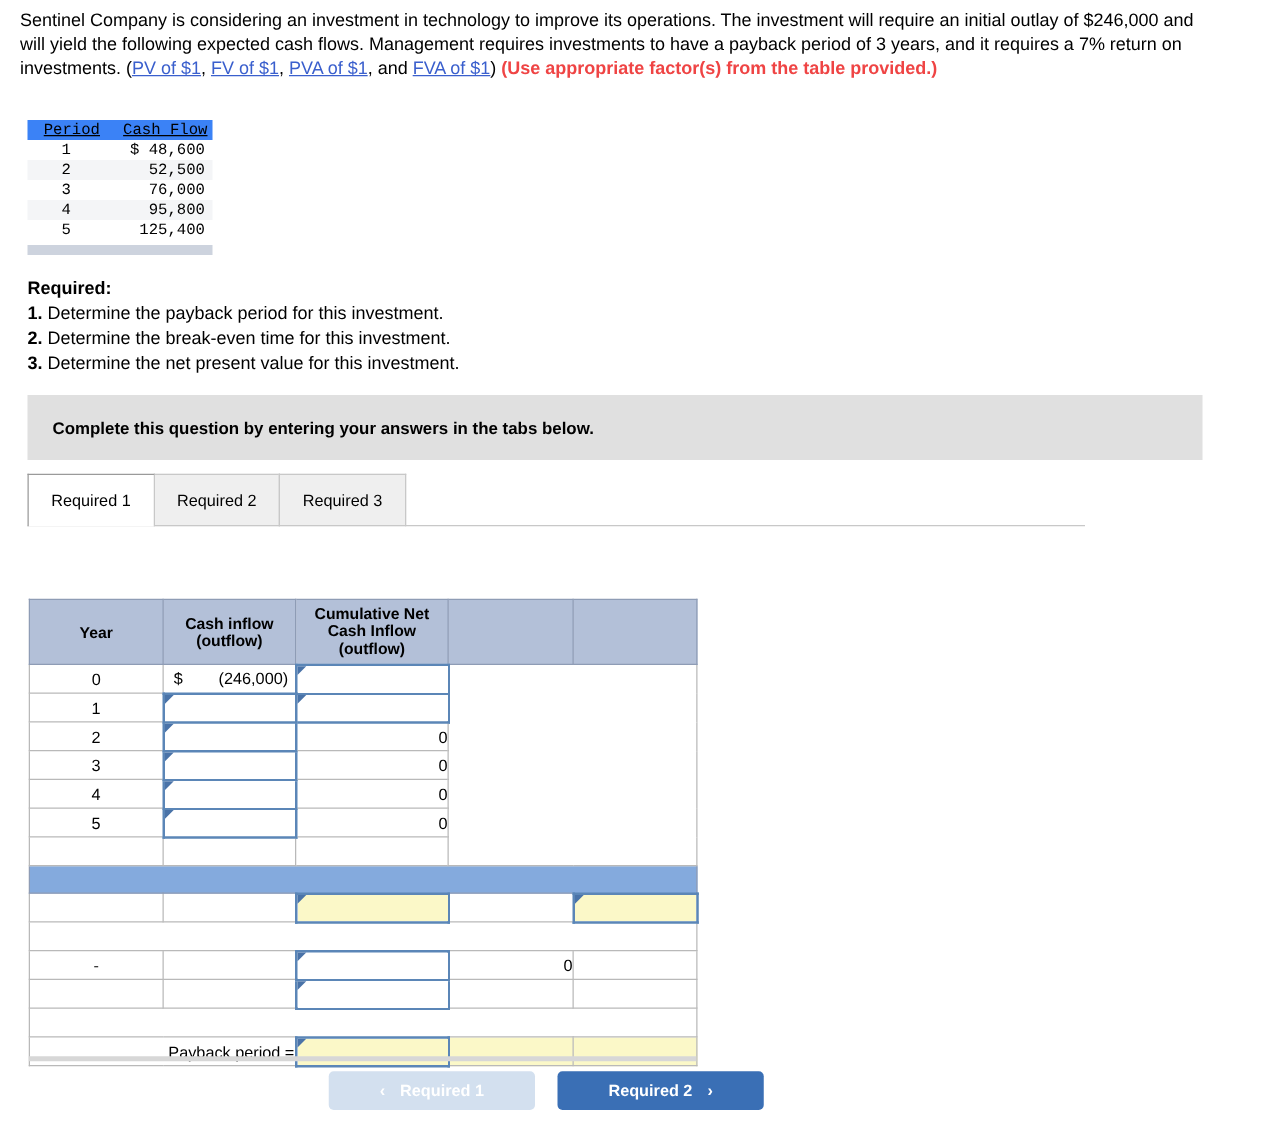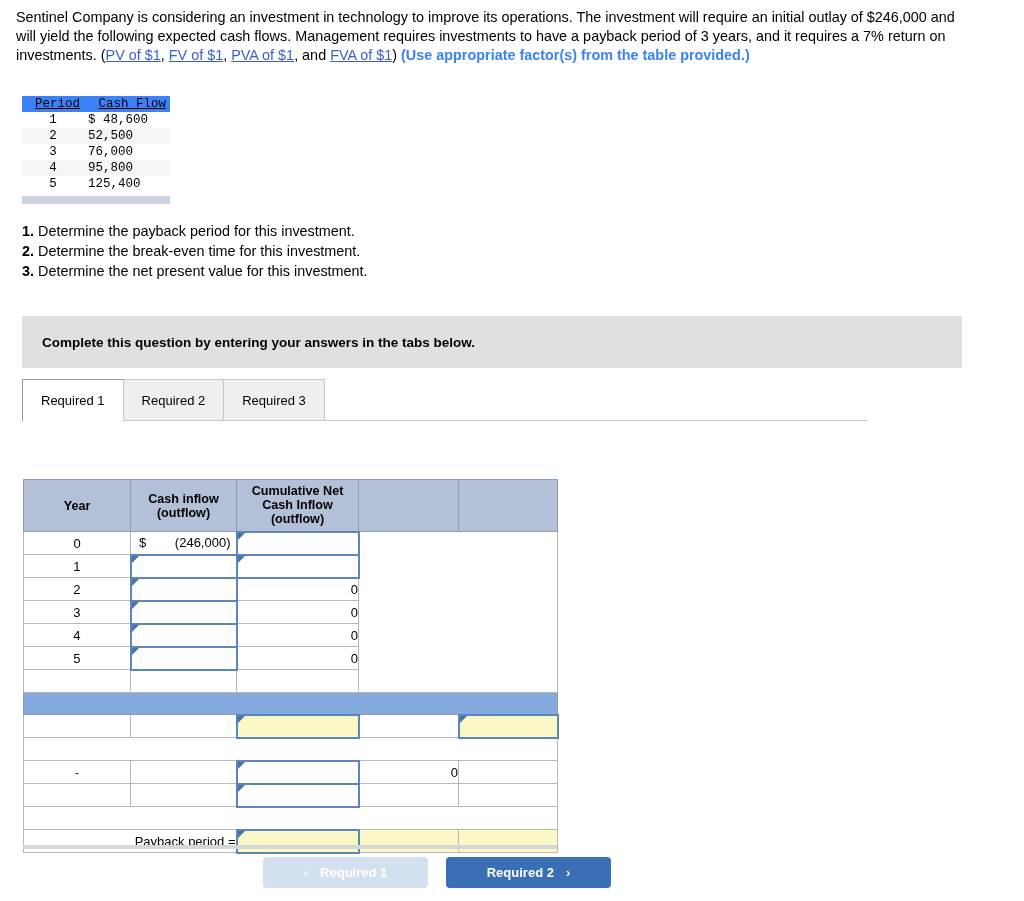--- a/index.html
+++ b/index.html
@@ -18,21 +18,21 @@
     left: 16px; top: 8px; width: 948px;
     font-size: 14.4px;
     line-height: 19.2px;
     color: #000;
   }
   .statement a {
     color: #3a5fcd;
     text-decoration: underline;
     margin-top: 25px;
   }
-  .redbold { color: #3b82f6; font-weight: bold; }
+  .redbold { color: #ef4444; font-weight: bold; }
 
   
   .cf-wrap {
     position: absolute;
     left: 22px; top: 96px;
     width: 148px;
   }
   table.cf {
     border-collapse: collapse;
     font-family: "Liberation Mono", "DejaVu Sans Mono", monospace;
@@ -42,21 +42,21 @@
   table.cf th, table.cf td {
     padding: 1px 4px;
     white-space: nowrap;
     font-weight: normal;
   }
   table.cf thead th { background: #3b82f6; text-align: right; text-decoration: underline; }
   table.cf thead th.per { width: 62px; }
   table.cf tbody tr.odd td { background: #ffffff; }
   table.cf tbody tr.even td { background: #f4f5f7; }
   table.cf td.period { text-align: center; }
-  table.cf td.amount { text-align: left; padding-right: 6px; }
+  table.cf td.amount { text-align: right; padding-right: 6px; }
   .cf-foot {
     height: 8px;
     background: #cdd3de;
     margin-top: 4px;
     width: 148px;
   }
 
   
   .required {
     position: absolute;
@@ -264,20 +264,21 @@
         <tr class="odd">
           <td class="period">5</td>
           <td class="amount">125,400</td>
         </tr>
       </tbody>
     </table>
     <div class="cf-foot"></div>
   </div>
 
   <div class="required">
+    <div class="hdr">Required:</div>
     <div><span class="num">1.</span><span> Determine the payback period for this investment.</span></div>
     <div><span class="num">2.</span><span> Determine the break-even time for this investment.</span></div>
     <div><span class="num">3.</span><span> Determine the net present value for this investment.</span></div>
   </div>
 
   <div class="banner">
     <span>Complete this question by entering your answers in the tabs below.</span>
   </div>
 
   <div class="tabs">

